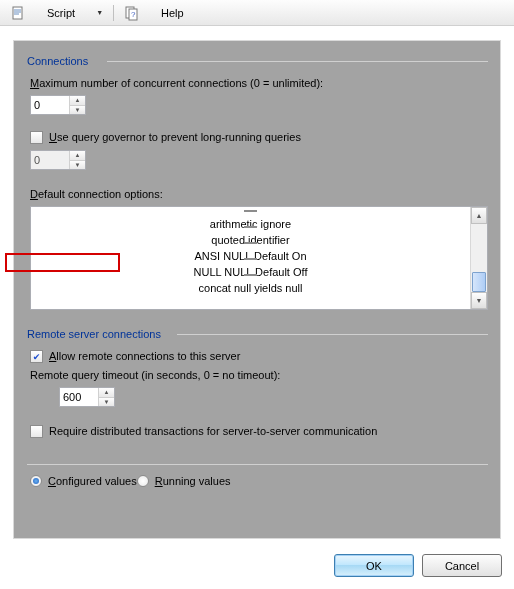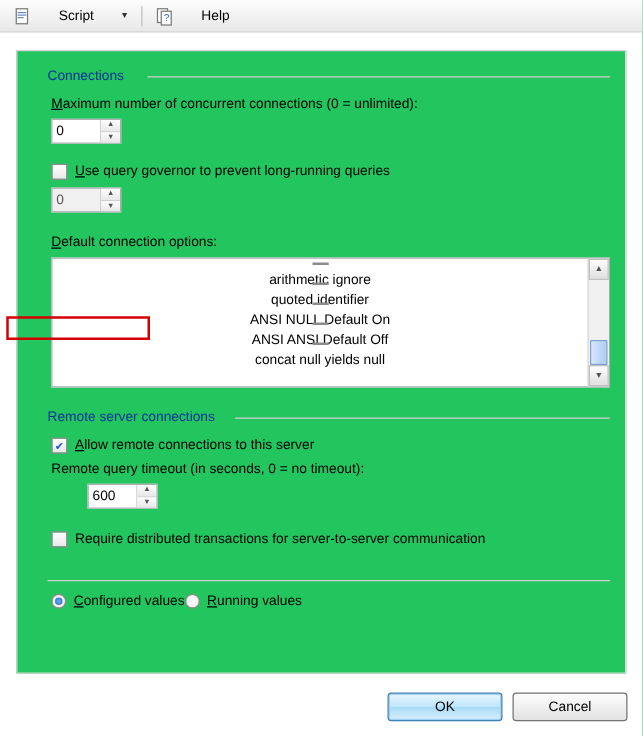--- a/index.html
+++ b/index.html
@@ -35,22 +35,22 @@
     background: #c0c0c0;
     margin: 0 2px;
   }
   .panel {
     position: absolute;
     left: 13px;
     top: 40px;
     right: 13px;
     bottom: 50px;
     border: 1px solid #d9d9d9;
-    padding: 10px 12px 8px 24px;
-    background: #22c55e;
+    padding: 10px 12px 8px 13px;
+    background: #a3a3a3;
   }
   .section-title {
     position: relative;
     margin: 4px 0 10px 0;
     color: #003399;
   }
   .section-title::after {
     content: "";
     position: absolute;
     left: 80px;
@@ -186,21 +186,21 @@
     margin: 6px 0 0 3px;
   }
   .btnbar {
     position: absolute;
     right: 12px;
     bottom: 12px;
     display: flex;
     gap: 8px;
   }
   .btn {
-    width: 92px;
+    width: 80px;
     height: 23px;
     border: 1px solid #707070;
     border-radius: 3px;
     background: linear-gradient(#fdfdfd,#e2e2e2);
     display: flex;
     align-items: center;
     justify-content: center;
     font-size: 11px;
     cursor: default;
   }
@@ -280,21 +280,21 @@
       <div class="list-item">
           <span class="chk"></span>
           <span>quoted identifier</span>
         </div>
       <div class="list-item">
           <span class="chk"></span>
           <span>ANSI NULL Default On</span>
         </div>
       <div class="list-item">
           <span class="chk"></span>
-          <span>ANSI ANSI Default Off</span>
+          <span>NULL NULL Default Off</span>
         </div>
       <div class="list-item">
           <span class="chk"></span>
           <span>concat null yields null</span>
         </div>
     </div>
     <div class="list-scroll">
       <div class="scroll-btn">▲</div>
       <div class="scroll-track">
         <div class="scroll-thumb"></div>

